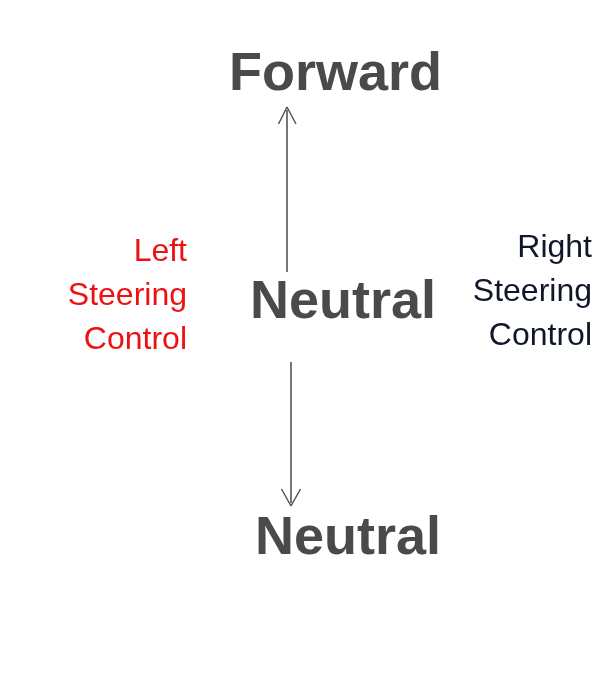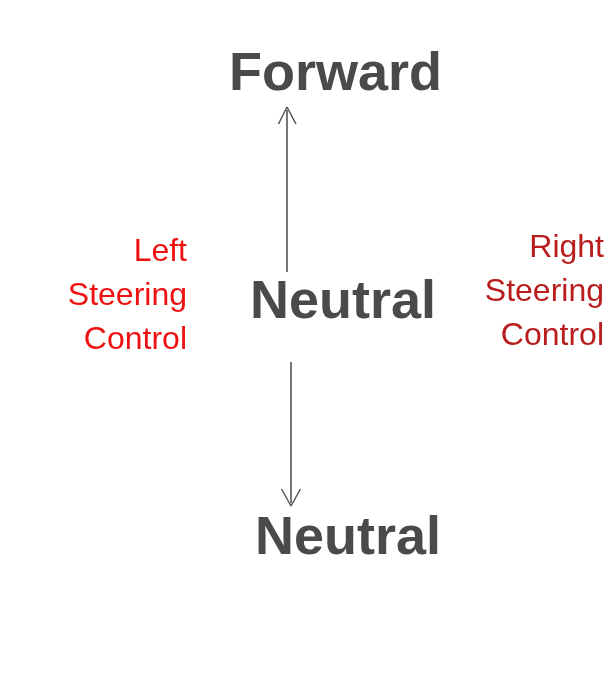--- a/index.html
+++ b/index.html
@@ -71,24 +71,24 @@
   }
 
   #block-left-steering {
     left: 2px;
     top: 228px;
     width: 185px;
     color: #ee1111;
   }
 
   #block-right-steering {
-    left: 424px;
+    left: 412px;
     top: 224px;
     width: 180px;
-    color: #b91c1c;
+    color: #0f172a;
   }
 
   .steering-line {
     display: block;
   }
 
   
   #arrow-layer {
     position: absolute;
     left: 0;

